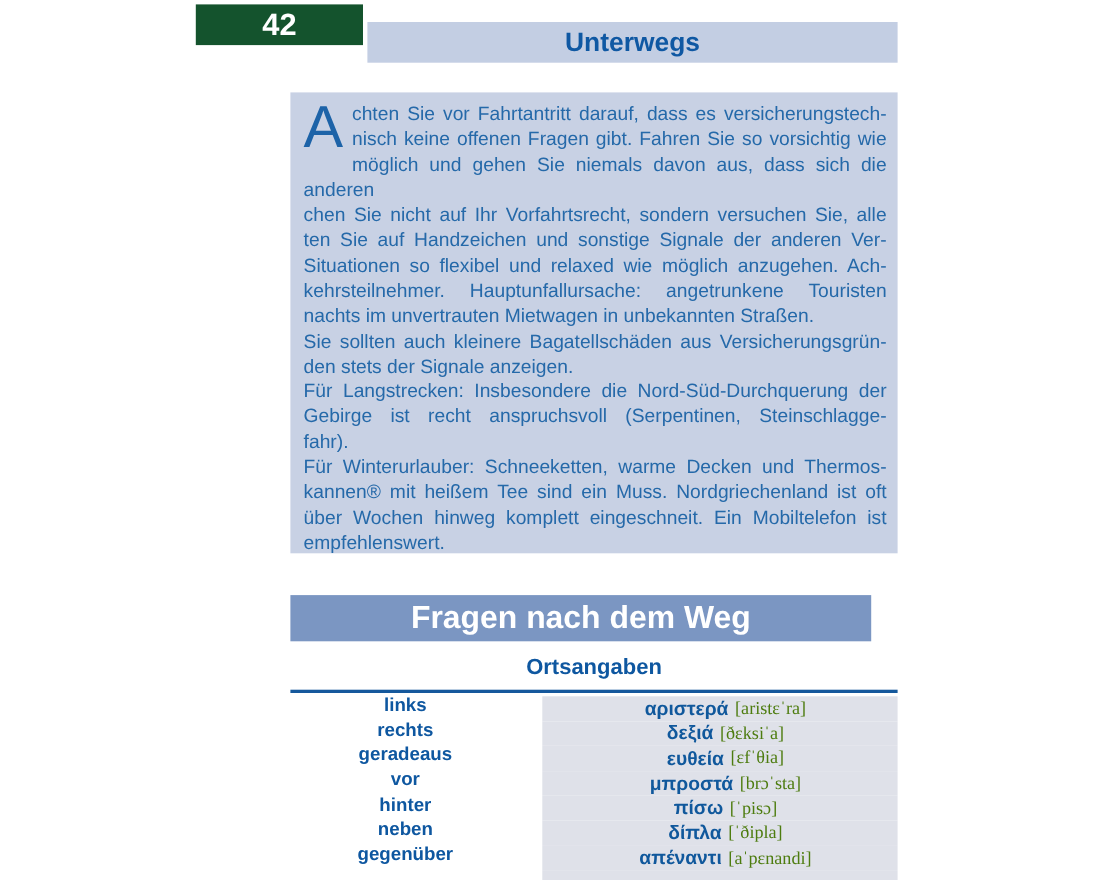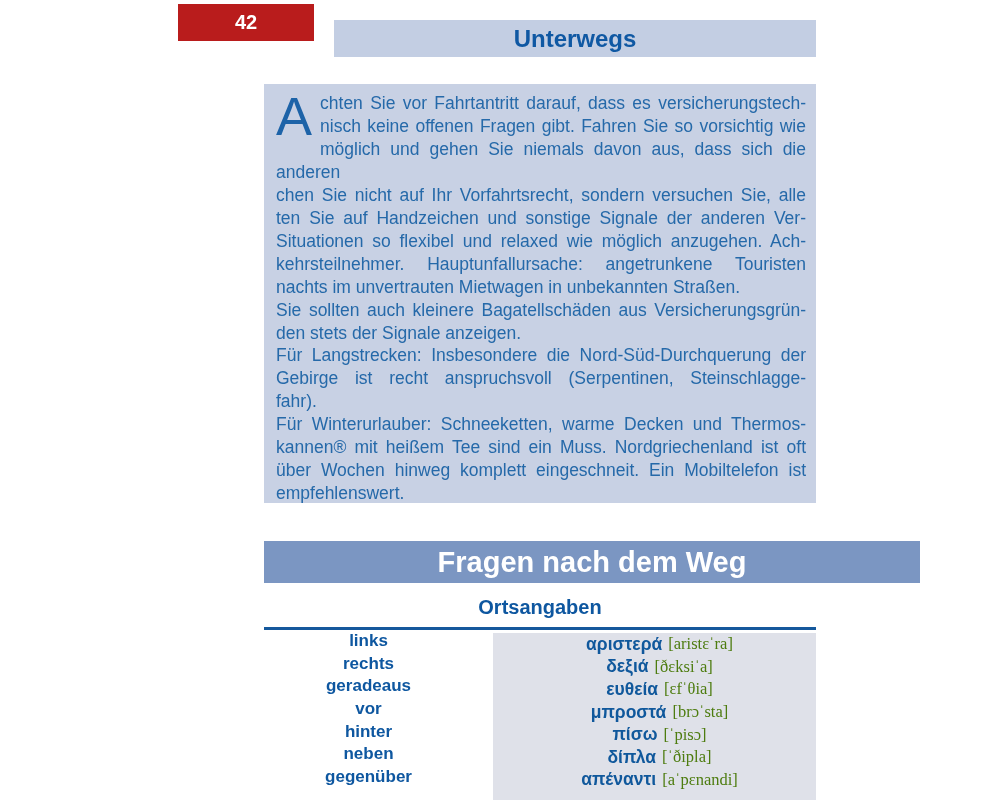--- a/index.html
+++ b/index.html
@@ -2,22 +2,22 @@
 <html><head>
 <meta charset="utf-8">
 <style>
   html,body{margin:0;padding:0;}
   body{
     width:1000px;height:800px;position:relative;background:#ffffff;
     font-family:"Liberation Sans",sans-serif;overflow:hidden;
   }
   
   .page-num-box{
-    position:absolute;left:178px;top:4px;width:136px;height:37px;
-    background:#b91c1c;color:#ffffff;font-size:20px;font-weight:bold;
+    position:absolute;left:178px;top:4px;width:152px;height:37px;
+    background:#14532d;color:#ffffff;font-size:28px;font-weight:bold;
     display:flex;align-items:center;justify-content:center;
   }
   .chapter-box{
     position:absolute;left:334px;top:20px;width:482px;height:37px;
     background:#c3cee3;color:#0f58a3;font-size:24px;font-weight:bold;
     display:flex;align-items:center;justify-content:center;
   }
   
   .intro-block{
     position:absolute;left:264px;top:84px;width:552px;height:419px;
@@ -25,21 +25,21 @@
     padding:8px 10px 0 12px;font-size:17.5px;line-height:22.95px;
   }
   .drop-cap{
     float:left;font-size:54px;line-height:45px;color:#1d63a8;
     margin:2px 8px 0 0;font-weight:normal;
   }
   .tline{text-align:left;}
   .just{text-align:justify;text-align-last:justify;}
   
   .banner{
-    position:absolute;left:264px;top:541px;width:656px;height:42px;
+    position:absolute;left:264px;top:541px;width:528px;height:42px;
     background:#7b96c2;color:#ffffff;font-size:29px;font-weight:bold;
     display:flex;align-items:center;justify-content:center;
   }
   
   .subhead{
     position:absolute;left:264px;top:596px;width:552px;
     text-align:center;color:#0e57a0;font-size:20px;font-weight:bold;
   }
   .rule{
     position:absolute;left:264px;top:627px;width:552px;height:0;

